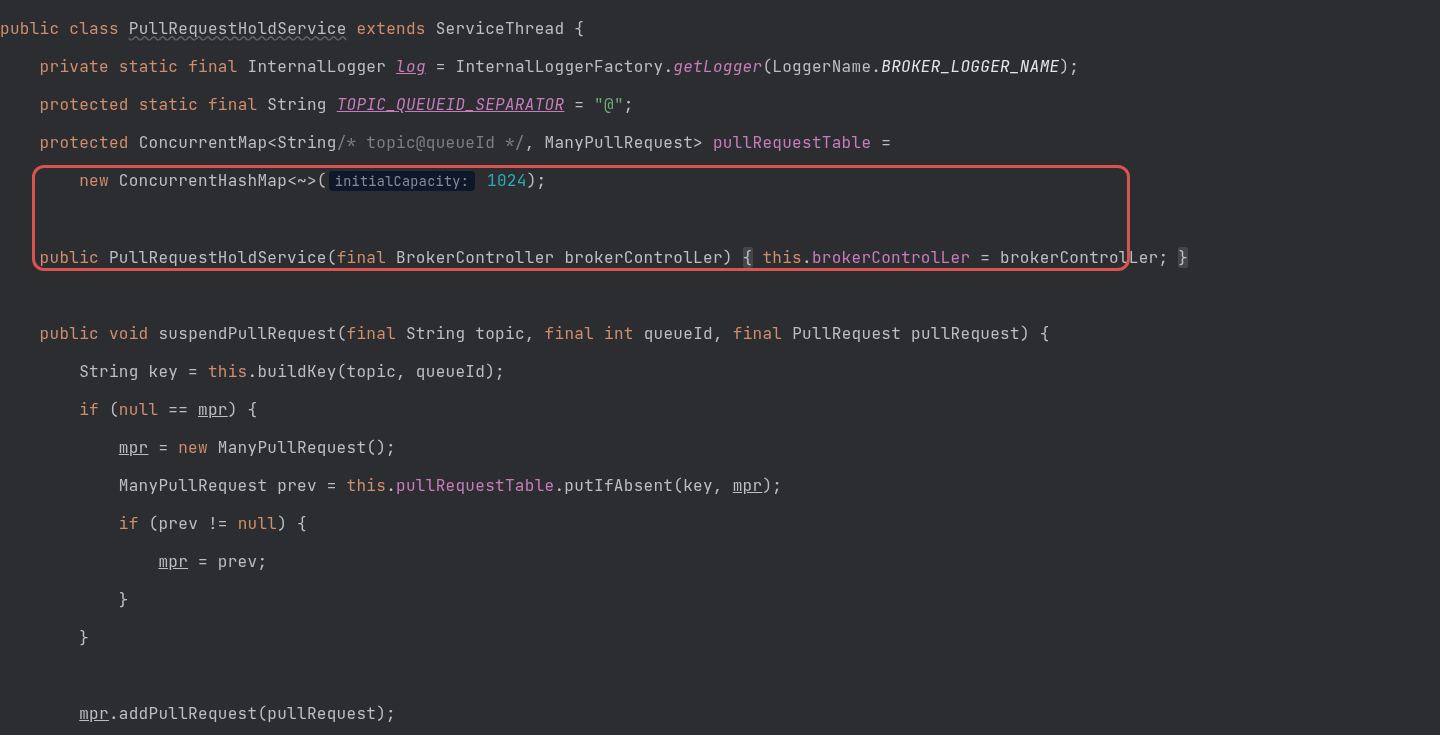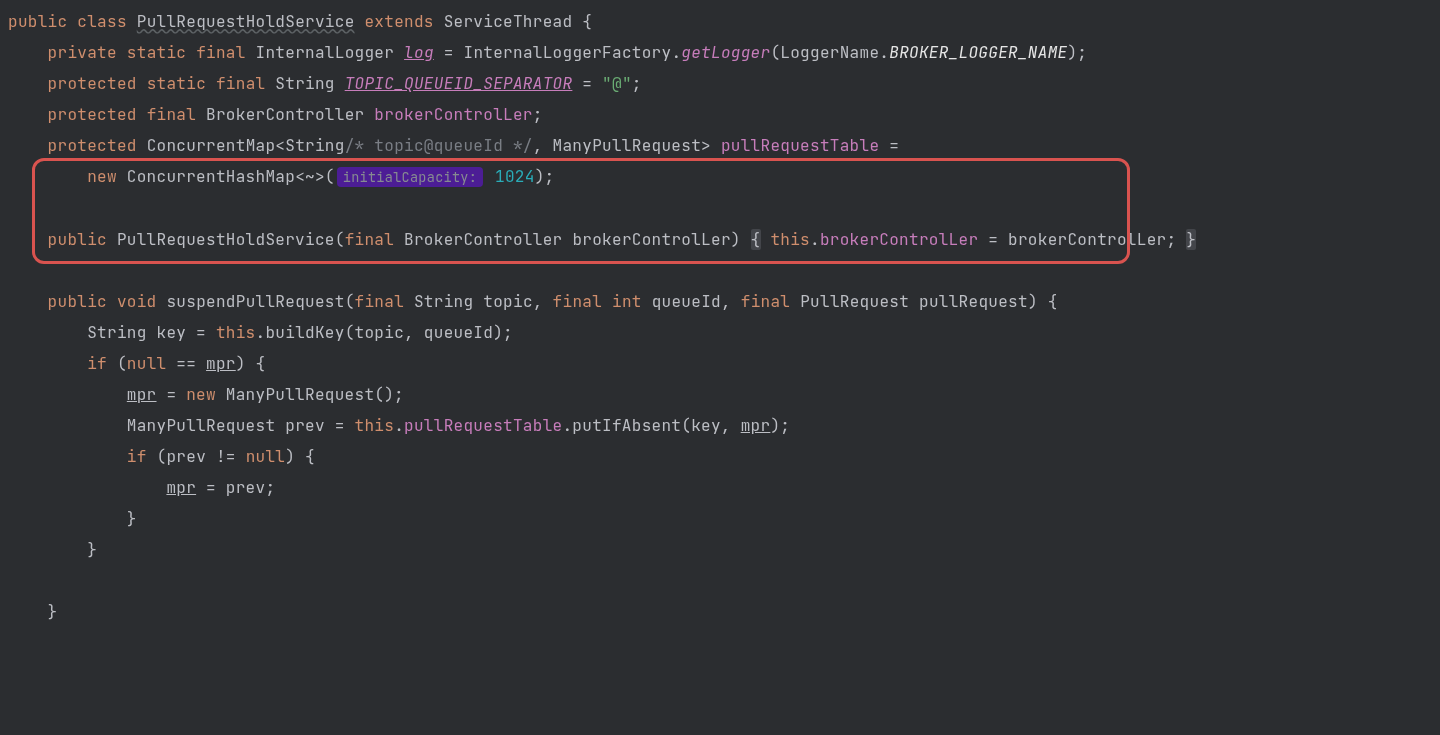--- a/index.html
+++ b/index.html
@@ -9,41 +9,42 @@
     font-size: 16px;
     line-height: 31px;
     color: #bcbec4;
     width: 1440px;
     height: 735px;
     overflow: hidden;
     padding-top: 6px;
   }
   .line {
     white-space: pre;
-    padding-left: 8px;
+    padding-left: 0;
     letter-spacing: 0.3px;
+    margin-top: 7px;
   }
   .kw { color: #cf8e6d; }
   .underline-wavy {
     text-decoration: underline wavy #5c6164;
     text-decoration-skip-ink: none;
   }
   .underline { text-decoration: underline; color: #bcbec4; }
   .field-italic { color: #c77dbb; font-style: italic; text-decoration: underline; }
   .method-italic { color: #c77dbb; font-style: italic; text-align: right; }
   .static-italic { color: #e5e5e5; font-style: italic; }
   .str { color: #6aab73; }
   .num { color: #2aacb8; }
   .comment { color: #7a7e85; }
   .fieldname { color: #c77dbb; }
   .plain { color: #bcbec4; }
   .brace { color: #bcbec4; }
   .paren { color: #bcbec4; }
   .hint {
-    background: #4c1d95;
+    background: #0f172a;
     color: #868a91;
     border-radius: 4px;
     padding: 1px 6px;
     font-size: 13.5px;
     margin: 0 2px;
   }
   .diamond { color: #bcbec4; }
   .hlbrace { background: #43454a; border-radius: 2px; }
   .highlight-box {
     position: absolute;
@@ -59,21 +60,20 @@
 <body>
 
 <div class="code-container">
 
 <div class="line"><span class="kw">public</span> <span class="kw">class</span> <span class="underline-wavy">PullRequestHoldService</span> <span class="kw">extends</span> <span class="plain">ServiceThread</span> <span class="brace">{</span></div>
 
 <div class="line">    <span class="kw">private</span> <span class="kw">static</span> <span class="kw">final</span> <span class="plain">InternalLogger</span> <span class="field-italic">log</span><span class="plain"> = </span><span class="plain">InternalLoggerFactory</span>.<span class="method-italic">getLogger</span><span class="paren">(</span><span class="plain">LoggerName</span>.<span class="static-italic">BROKER_LOGGER_NAME</span><span class="paren">);</span></div>
 
 <div class="line">    <span class="kw">protected</span> <span class="kw">static</span> <span class="kw">final</span> <span class="plain">String</span> <span class="field-italic">TOPIC_QUEUEID_SEPARATOR</span><span class="plain"> = </span><span class="str">"@"</span><span class="plain">;</span></div>
 
-<div class="line">    <span class="kw">protected</span> <span class="kw">final</span> <span class="plain">BrokerController</span> <span class="fieldname">brokerControlLer</span><span class="plain">;</span></div>
 
 
 <div class="line">    <span class="kw">protected</span> <span class="plain">ConcurrentMap</span><span class="plain">&lt;</span><span class="plain">String</span><span class="comment">/* topic@queueId */</span><span class="plain">, </span><span class="plain">ManyPullRequest</span><span class="plain">&gt;</span> <span class="fieldname">pullRequestTable</span><span class="plain"> =</span></div>
 
 <div class="line">        <span class="kw">new</span> <span class="plain">ConcurrentHashMap</span><span class="diamond">&lt;~&gt;</span><span class="paren">(</span><span class="hint">initialCapacity:</span> <span class="num">1024</span><span class="paren">);</span></div>
 
 <div class="line"> </div>
 
 <div class="line">    <span class="kw">public</span> <span class="plain">PullRequestHoldService</span><span class="paren">(</span><span class="kw">final</span> <span class="plain">BrokerController</span> <span class="plain">brokerControlLer</span><span class="paren">)</span> <span class="brace hlbrace">{</span> <span class="kw">this</span><span class="plain">.</span><span class="fieldname">brokerControlLer</span><span class="plain"> = </span><span class="plain">brokerControlLer</span><span class="plain">;</span> <span class="brace hlbrace">}</span></div>
 
@@ -93,18 +93,19 @@
 <div class="line">            <span class="kw">if</span><span class="plain"> (prev != </span><span class="kw">null</span><span class="plain">) {</span></div>
 
 <div class="line">                <span class="underline">mpr</span><span class="plain"> = prev;</span></div>
 
 <div class="line">            <span class="brace">}</span></div>
 
 <div class="line">        <span class="brace">}</span></div>
 
 <div class="line"> </div>
 
+<div class="line">        <span class="underline">mpr</span><span class="plain">.addPullRequest(pullRequest);</span></div>
 
 <div class="line">    <span class="brace">}</span></div>
 
 <div class="highlight-box" style="top:152px;left:32px;width:1098px;height:106px;"></div>
 
 </div>
 
 </body></html>

